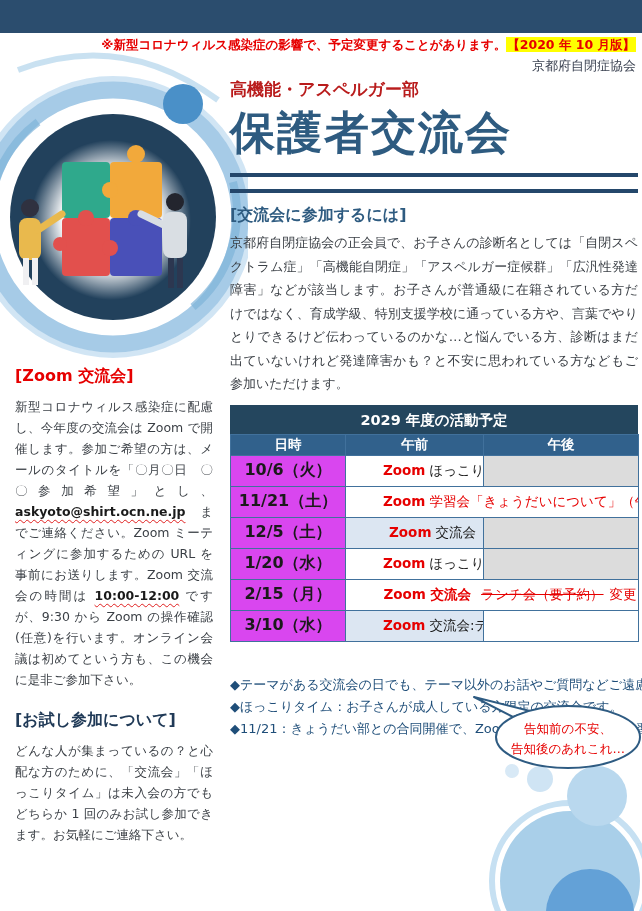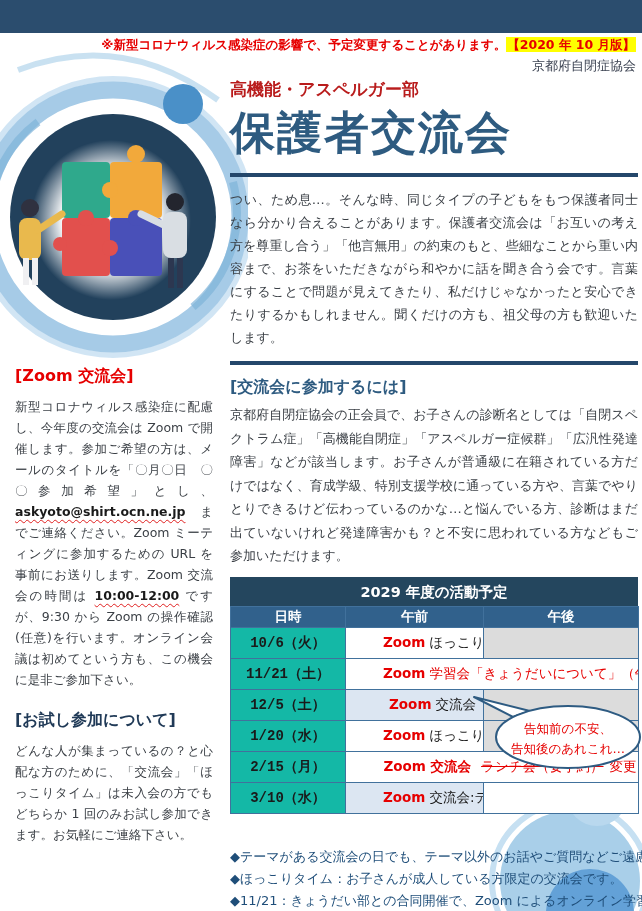--- a/index.html
+++ b/index.html
@@ -27,21 +27,21 @@
   .join-heading{font-size:16px;font-weight:bold;color:#2e5b80;margin:12px 0 0;}
   .join-body{margin-top:5px;line-height:23.5px;}
 
   
   .sched{margin-top:9px;}
   .sched-title{height:29px;line-height:29px;background:#24465e;color:#fff;font-size:14.5px;font-weight:bold;text-align:center;border:1px solid #24465e;box-sizing:border-box;}
   table.sched-tbl{width:408px;border-collapse:collapse;table-layout:fixed;}
   .sched-tbl th,.sched-tbl td{border:1px solid #41719c;box-sizing:border-box;overflow:hidden;white-space:nowrap;}
   .sched-tbl th{height:14px;background:#31618c;color:#fff;font-size:13.5px;font-weight:bold;text-align:center;}
   .sched-tbl td{height:31px;font-size:13.5px;text-align:center;color:#1a1a1a;}
-  td.date-cell{background:#14b8a6;font-weight:bold;font-size:14px;font-family:Liberation Mono, monospace;}
+  td.date-cell{background:#d946ef;font-weight:bold;font-size:16px;}
   td.cell-white{background:#ffffff;}
   td.cell-gray{background:#dcdcdc;}
   td.cell-blue{background:#dce6f2;}
   .zoom-word{color:#e60000;font-weight:bold;padding-left:36px;}
   .lbl{margin-left:4px;}
   .red-label{color:#e60000;margin-left:4px;}
   .strike{color:#e60000;text-decoration:line-through;margin-left:10px;}
   .red-suffix{color:#e60000;margin-left:6px;}
 
   
@@ -122,21 +122,20 @@
     <circle cx="185" cy="55" r="30" fill="#b9d8ee"></circle>
     <circle cx="128" cy="38" r="13" fill="#cfe4f4"></circle>
     <circle cx="100" cy="30" r="7" fill="#d8e9f6"></circle>
     <circle cx="178" cy="172" r="44" fill="#5b9bd5" opacity="0.9"></circle>
   </svg>
 
   <div class="main">
     <h2 class="subtitle">高機能・アスペルガー部</h2>
     <h1 class="title">保護者交流会</h1>
     <div class="rule"></div>
-    <p class="bodytext">つい、ため息…。そんな時、同じタイプの子どもをもつ保護者同士なら分かり合えることがあります。保護者交流会は「お互いの考え方を尊重し合う」「他言無用」の約束のもと、些細なことから重い内容まで、お茶をいただきながら和やかに話を聞き合う会です。言葉にすることで問題が見えてきたり、私だけじゃなかったと安心できたりするかもしれません。聞くだけの方も、祖父母の方も歓迎いたします。</p>
     <div class="rule" style="margin-top:12px;"></div>
     <h3 class="join-heading">[交流会に参加するには]</h3>
     <p class="bodytext join-body">京都府自閉症協会の正会員で、お子さんの診断名としては「自閉スペクトラム症」「高機能自閉症」「アスペルガー症候群」「広汎性発達障害」などが該当します。お子さんが普通級に在籍されている方だけではなく、育成学級、特別支援学校に通っている方や、言葉でやりとりできるけど伝わっているのかな…と悩んでいる方、診断はまだ出ていないけれど発達障害かも？と不安に思われている方などもご参加いただけます。</p>
 
     <div class="sched">
       <div class="sched-title">2029 年度の活動予定</div>
       <table class="sched-tbl">
         <colgroup>
             <col style="width:115px">
             <col style="width:138px">

